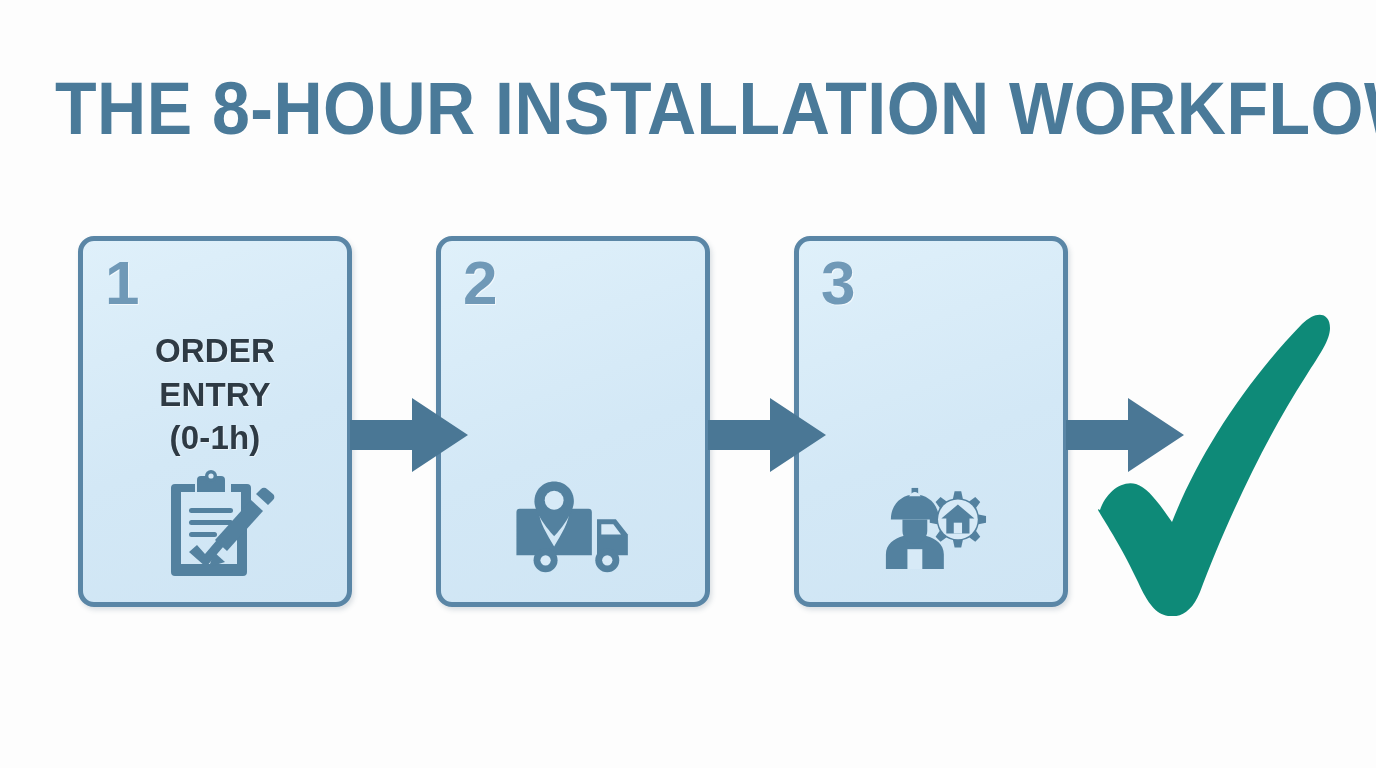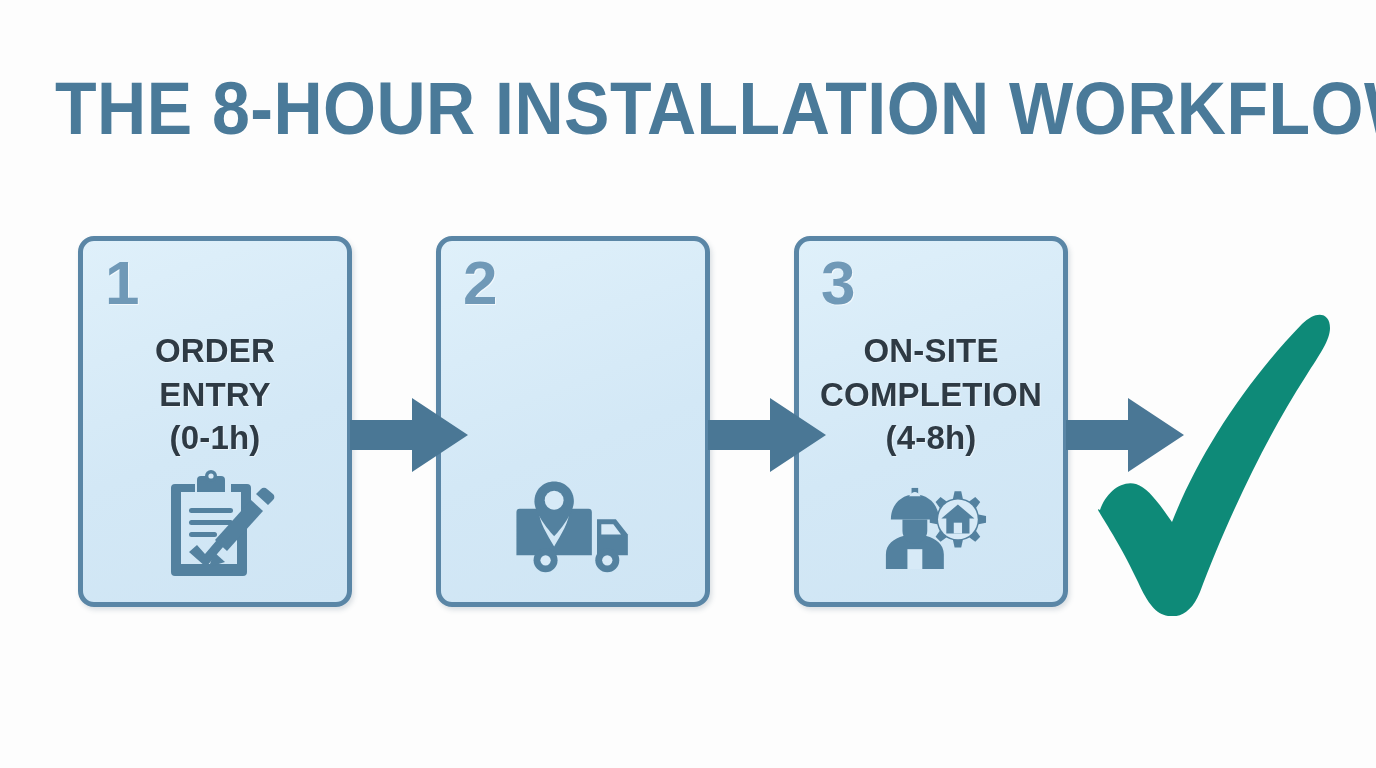--- a/index.html
+++ b/index.html
@@ -175,23 +175,20 @@
           <circle cx="38" cy="96" r="6" fill="#d7eaf7"></circle>
           <circle cx="110" cy="96" r="14"></circle>
           <circle cx="110" cy="96" r="6" fill="#d7eaf7"></circle>
         </g>
       </svg>
     </div>
   </div>
 
   <div class="card" id="card-3">
     <div class="card-number">3</div>
-    <div class="card-label">ON-SITE
-COMPLETION
-(4-8h)</div>
     <div class="card-icon">
       <svg viewBox="0 0 145 112" xmlns="http://www.w3.org/2000/svg">
         <g fill="#53819f">
 
           <path d="M18 108 v-18 c0 -12 10 -19 21 -22 l14 -4 l14 4 c11 3 21 10 21 22 v18 z"></path>
           <path d="M44 108 v-24 h18 v24 z" fill="#d7eaf7"></path>
 
           <path d="M38 48 h30 v14 c0 8 -7 15 -15 15 s-15 -7 -15 -15 z"></path>
 
           <path d="M24 48 c0 -18 13 -30 29 -30 s29 12 29 30 z"></path>

